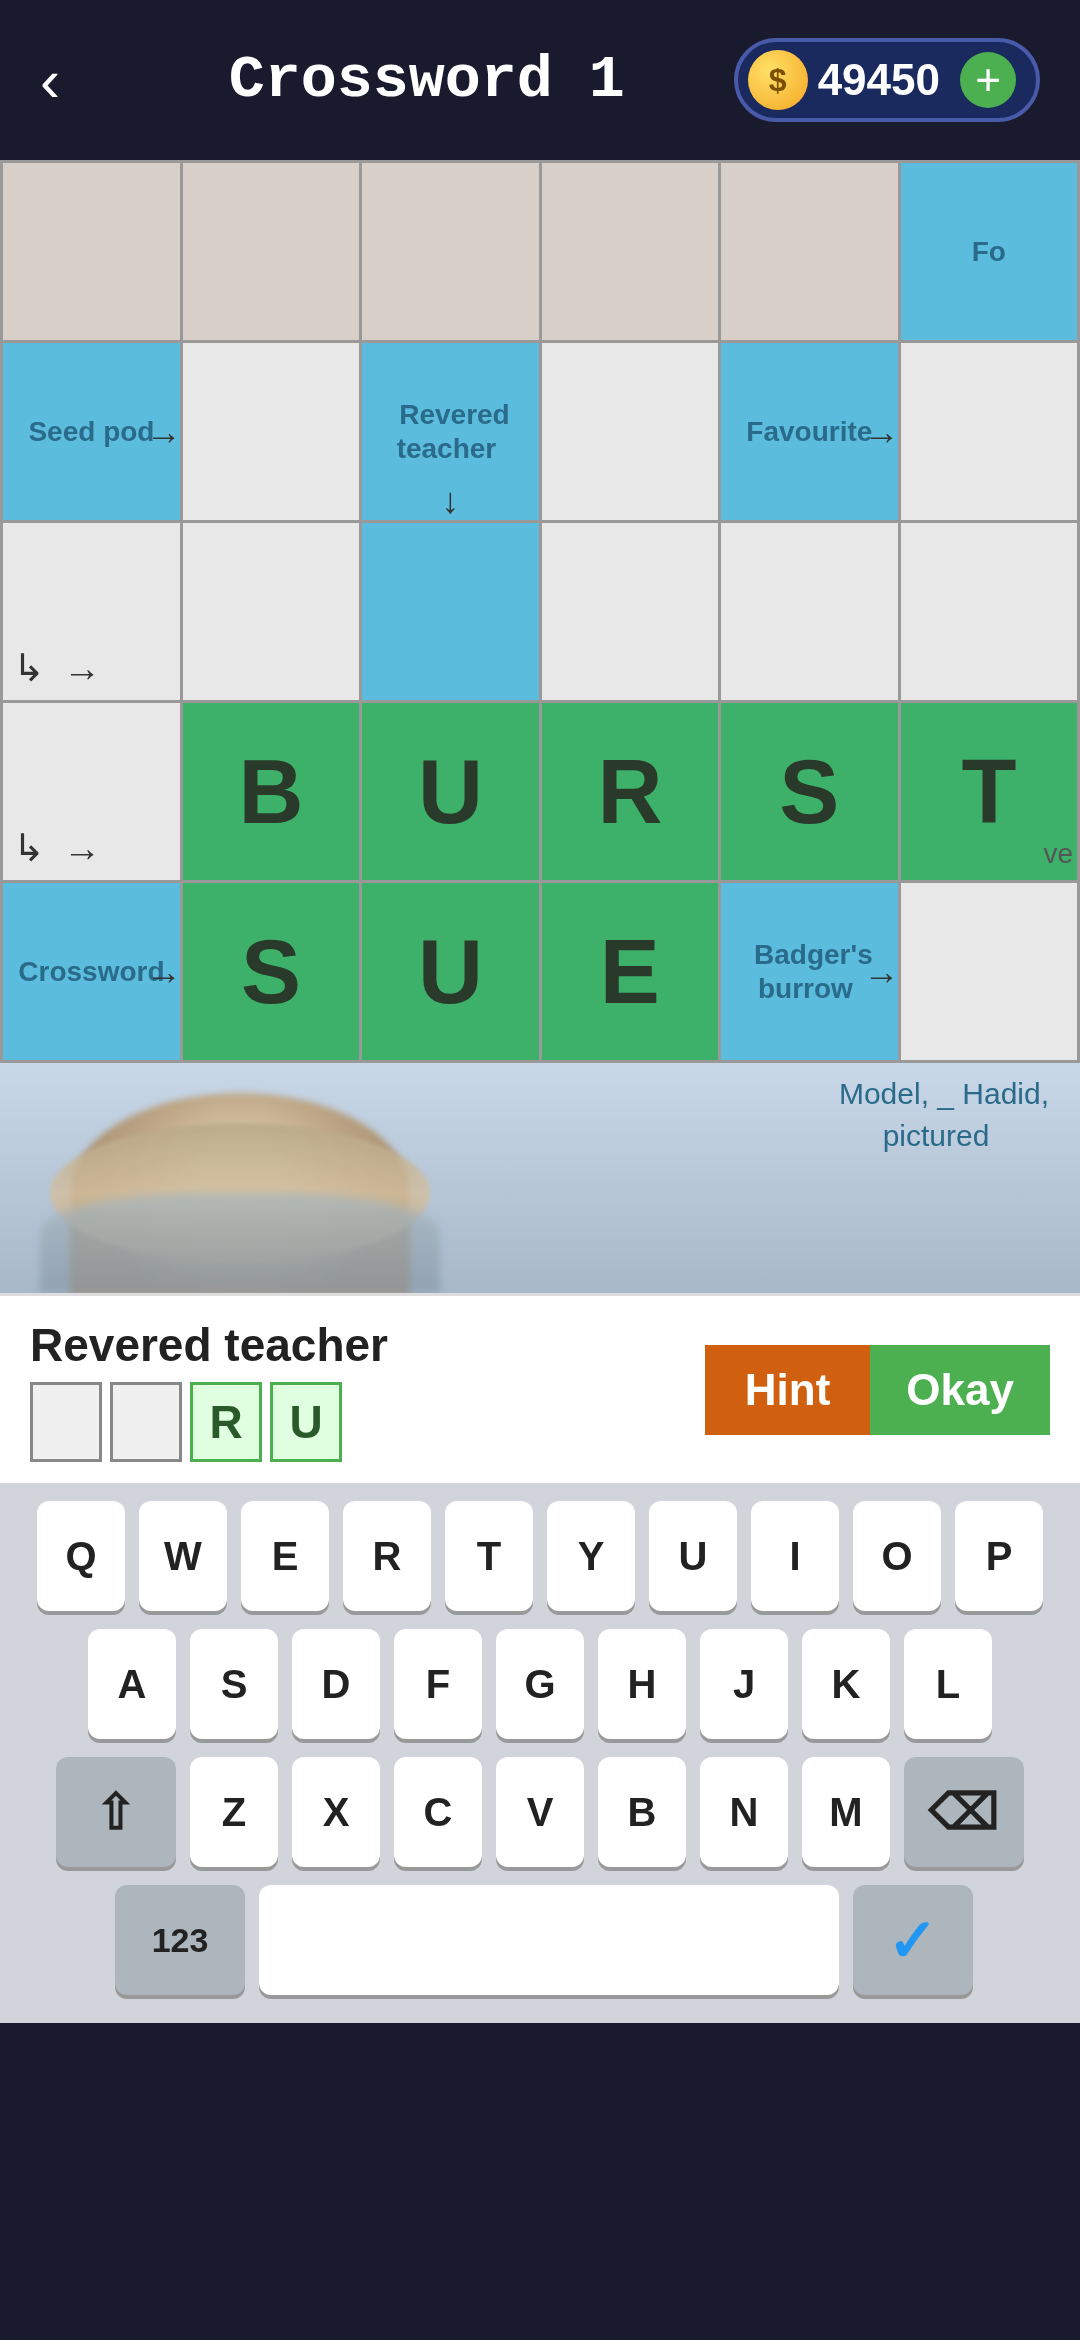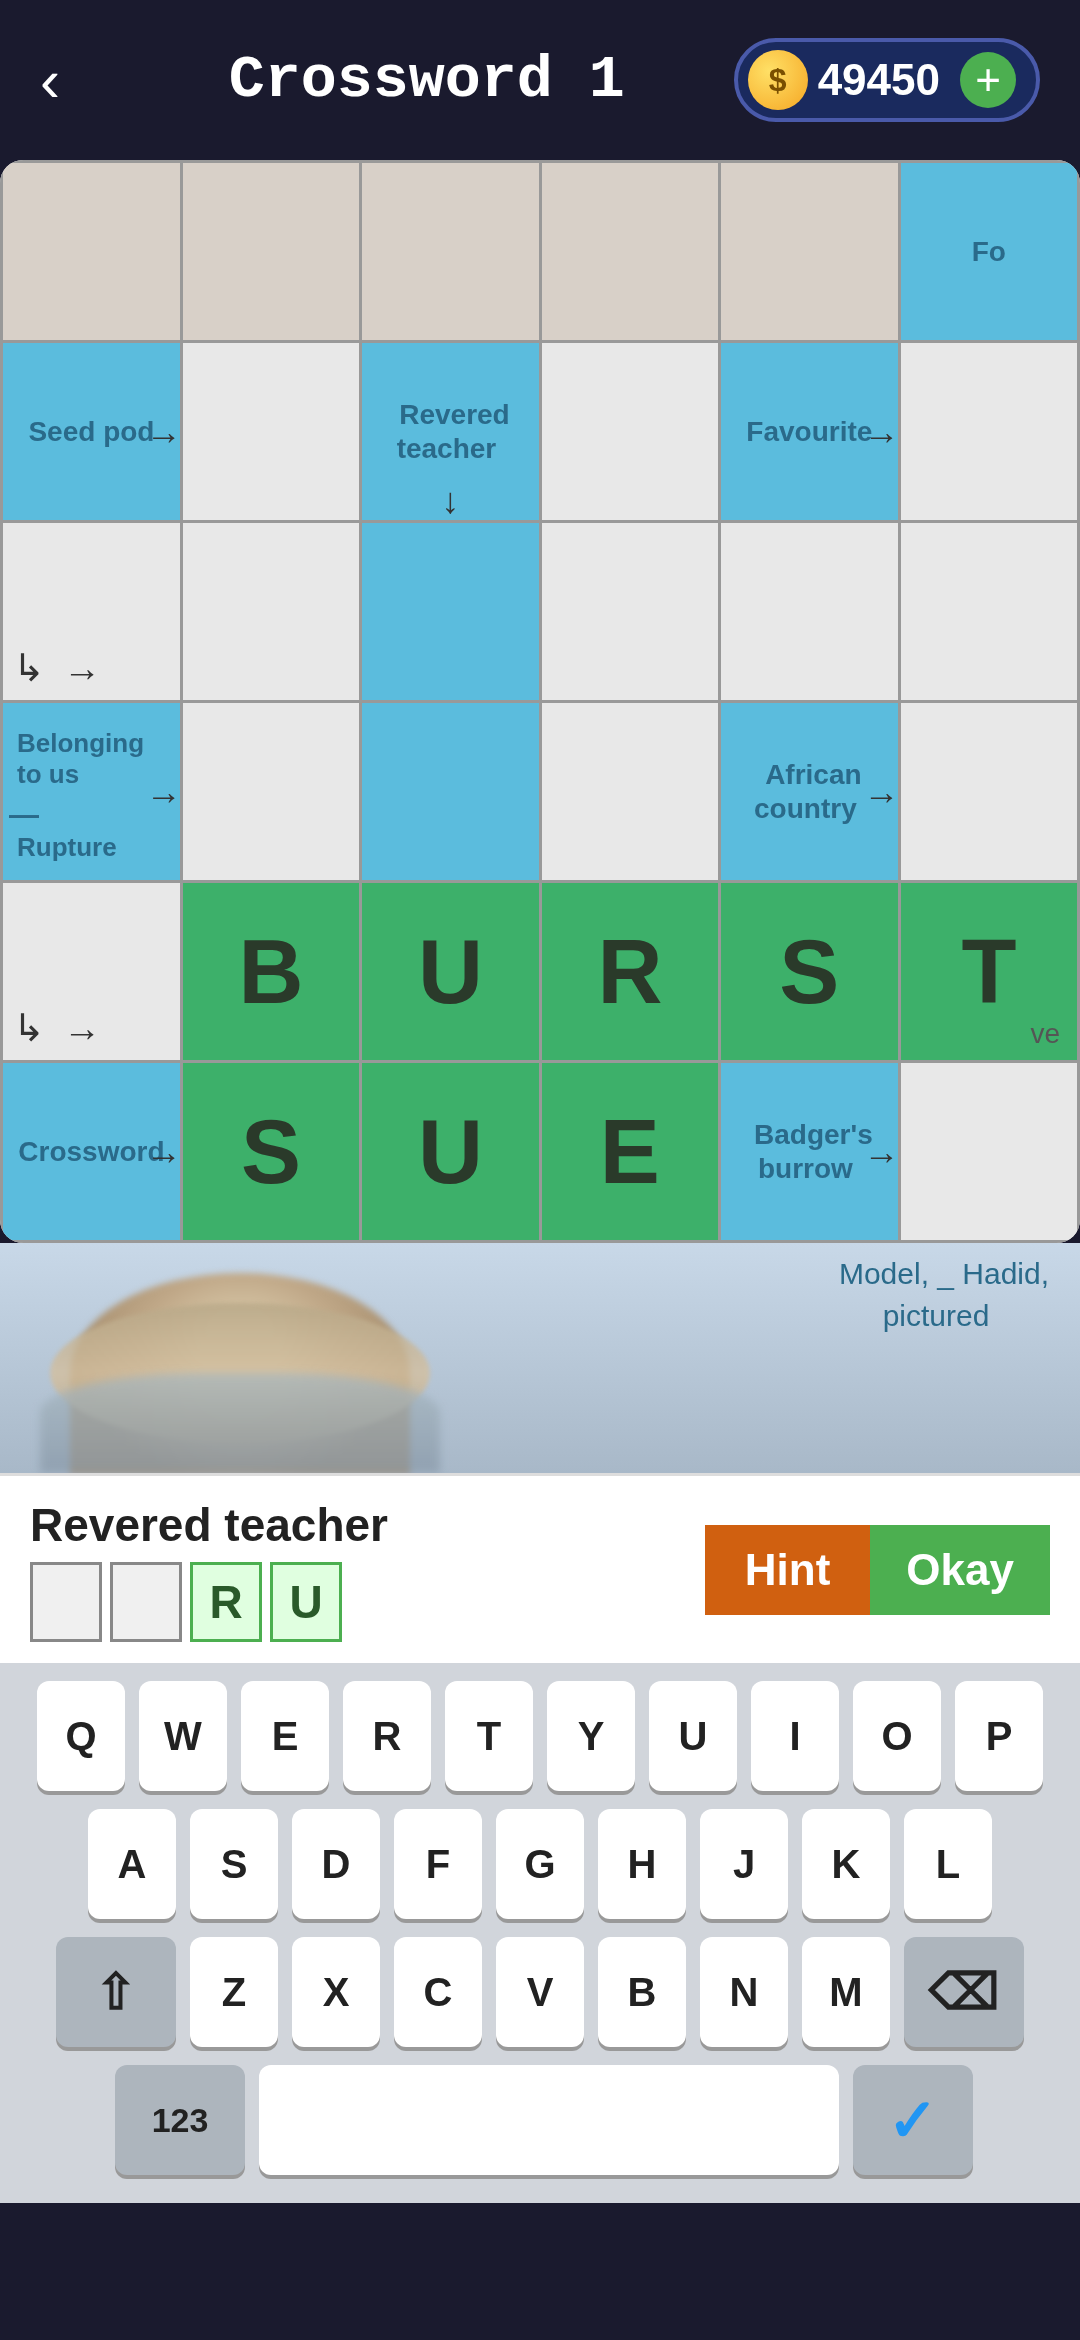--- a/index.html
+++ b/index.html
@@ -73,21 +73,20 @@
       justify-content: center;
       cursor: pointer;
       margin-left: 10px;
     }
 
     
     .grid-container {
       width: 1080px;
       background: #e8e8e8;
       overflow: hidden;
-      border-radius: 23px;
     }
 
     .grid-table {
       width: 100%;
       border-collapse: collapse;
     }
 
     .grid-table td {
       width: 180px;
       height: 180px;
@@ -327,59 +326,41 @@
         <span style="position:absolute;bottom:10px;left:10px;font-size:38px;color:#333;">↳</span>
         <span style="position:absolute;bottom:10px;left:60px;font-size:38px;color:#333;">→</span>
       </td>
       <td class="cell-white"></td>
       <td class="cell-blue"></td>
       <td class="cell-white"></td>
       <td class="cell-white"></td>
       <td class="cell-white"></td>
     </tr>
 
-    <tr>
-      <td class="cell-blue" style="position:relative;">
-        <div style="padding:6px;text-align:left;">
-          <span class="cell-clue" style="font-size:26px;display:block;">Belonging<br>to us</span>
-          <span style="display:block;font-size:30px;font-weight:bold;color:#2a6a8a;">—</span>
-          <span class="cell-clue" style="font-size:26px;">Rupture</span>
-        </div>
-        <span class="cell-arrow arrow-right">→</span>
-      </td>
-      <td class="cell-white"></td>
-      <td class="cell-blue"></td>
-      <td class="cell-white"></td>
-      <td class="cell-blue" style="position:relative;">
-        <span class="cell-clue">African country</span>
-        <span class="cell-arrow arrow-right">→</span>
-      </td>
-      <td class="cell-white"></td>
-    </tr>
 
     <tr>
       <td class="cell-white" style="position:relative;">
         <span style="position:absolute;bottom:10px;left:10px;font-size:38px;color:#333;">↳</span>
         <span style="position:absolute;bottom:10px;left:60px;font-size:38px;color:#333;">→</span>
       </td>
       <td class="cell-green">
         <span class="cell-letter">B</span>
       </td>
       <td class="cell-green">
         <span class="cell-letter">U</span>
       </td>
       <td class="cell-green">
         <span class="cell-letter">R</span>
       </td>
       <td class="cell-green">
         <span class="cell-letter">S</span>
       </td>
       <td class="cell-green" style="position:relative;">
         <span class="cell-letter">T</span>
-        <span style="position:absolute;right:17px;bottom:10px;font-size:28px;color:#555;">ve</span>
+        <span style="position:absolute;right:4px;bottom:10px;font-size:28px;color:#555;">ve</span>
       </td>
     </tr>
 
     <tr>
       <td class="cell-blue" style="position:relative;">
         <span class="cell-clue">Crossword</span>
         <span class="cell-arrow arrow-right">→</span>
       </td>
       <td class="cell-green">
         <span class="cell-letter">S</span>

